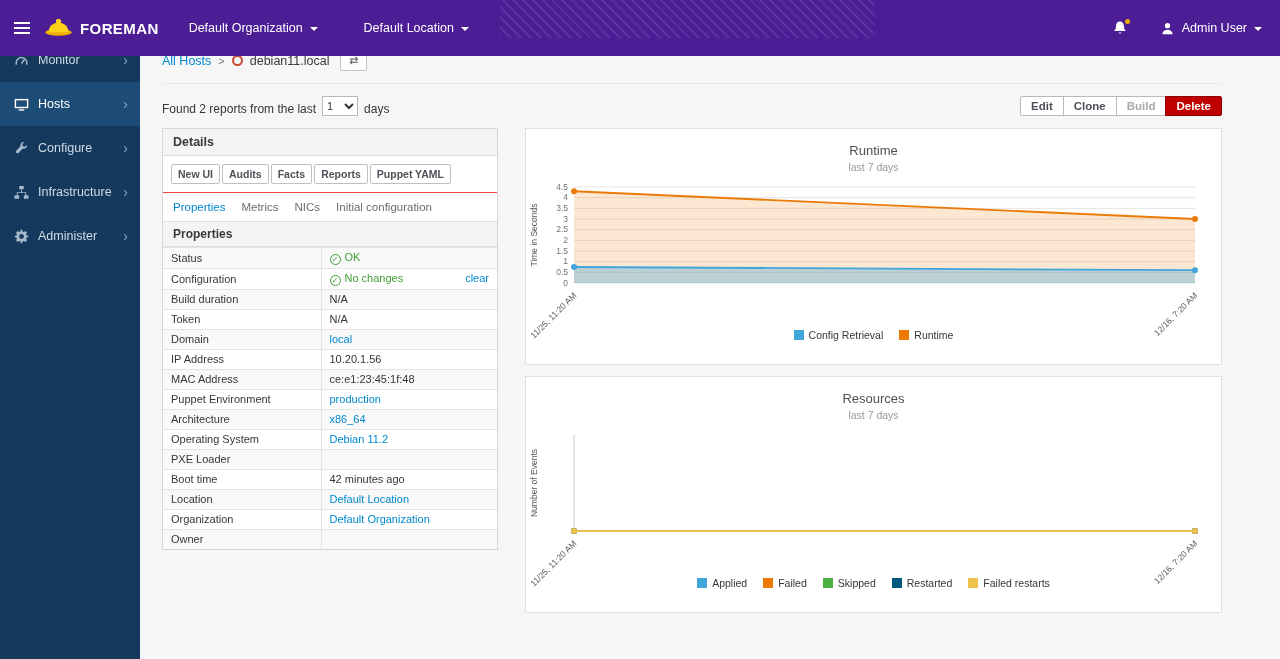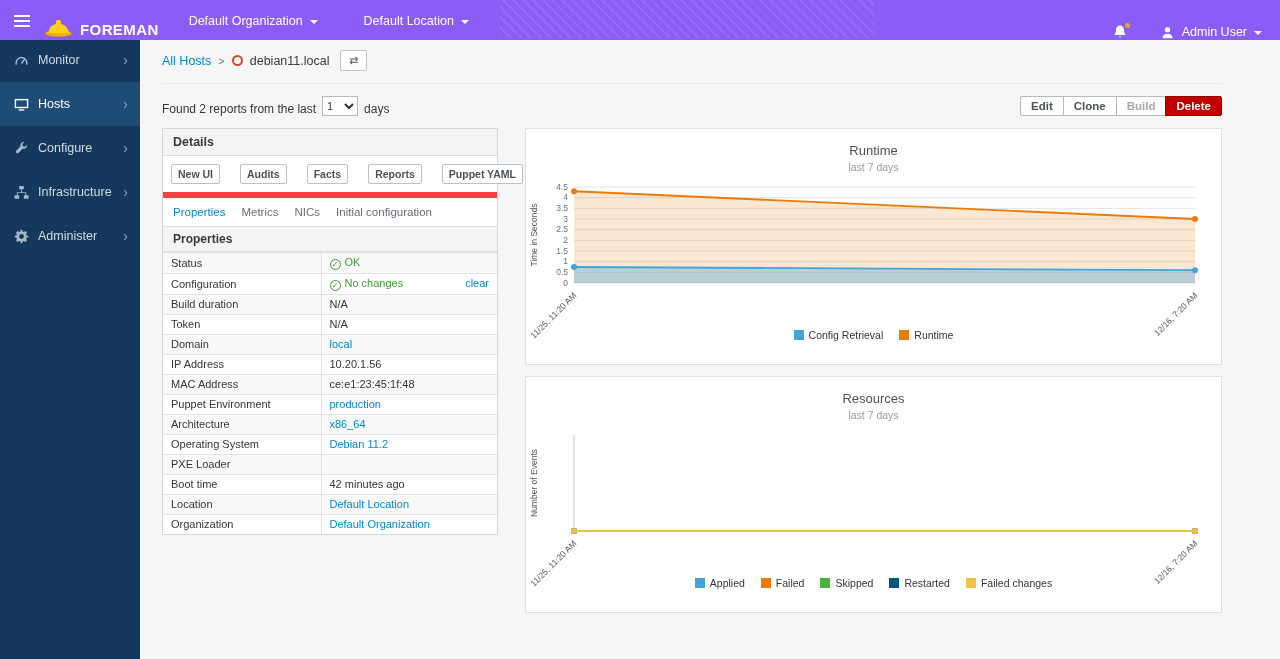--- a/index.html
+++ b/index.html
@@ -1,20 +1,20 @@
 <!DOCTYPE html>
 <html><head>
 <meta charset="utf-8">
 <style>
   *{box-sizing:border-box;margin:0;padding:0}
   html,body{width:1280px;height:659px;overflow:hidden}
   body{font-family:"Liberation Sans",sans-serif;background:#f6f6f6;position:relative}
 
   
-  .masthead{position:absolute;top:0;left:0;width:1280px;height:40px;background:#8b5cf6;display:flex;align-items:flex-end;z-index:20}
+  .masthead{position:absolute;top:0;left:0;width:1280px;height:56px;background:#4c1d95;display:flex;align-items:center;z-index:20}
   .masthead-pattern{position:absolute;left:500px;top:0;width:375px;height:38px;
     background:repeating-linear-gradient(45deg, rgba(255,255,255,.09) 0 2px, transparent 2px 7px);pointer-events:none}
   .hamburger{width:44px;height:38px;display:flex;flex-direction:column;justify-content:center;align-items:center;gap:3px;cursor:pointer;background:none;border:none}
   .hamburger span{display:block;width:16px;height:2px;background:#fff}
   .brand{display:flex;align-items:center;gap:7px;margin-right:14px}
   .brand-name{color:#fff;font-weight:bold;font-size:15px;letter-spacing:.4px}
   .nav-select{display:flex;align-items:center;gap:7px;color:#fff;font-size:12.5px;padding:0 16px;height:38px;cursor:pointer}
   .caret{width:0;height:0;border-left:4px solid transparent;border-right:4px solid transparent;border-top:4px solid #fff;margin-top:1px}
   .masthead-right{margin-left:auto;display:flex;align-items:center;gap:32px;padding-right:18px}
   .bell-wrap{position:relative;display:flex;cursor:pointer}
@@ -46,21 +46,21 @@
   .btn:first-child{border-radius:2px 0 0 2px;margin-left:0}
   .btn:last-child{border-radius:0 2px 2px 0}
   .btn-disabled{color:#a8a8a8}
   .btn-danger{background:#c00000;border-color:#8f0000;color:#fff}
 
   .content-row{margin-top:12px;display:flex;gap:27px;align-items:flex-start}
 
   
   .details-panel{width:336px;flex:none;background:#fff;border:1px solid #d6d6d6}
   .panel-heading{background:#f4f4f4;border-bottom:1px solid #ddd;padding:6px 10px;font-size:12.5px;font-weight:bold;color:#3a3a3a}
-  .detail-buttons{display:flex;gap:20px;padding:8px;border-bottom:6px solid #ef4444}
+  .detail-buttons{display:flex;gap:2px;padding:8px;border-bottom:1px solid #ef4444}
   .sm-btn{font-family:inherit;font-size:10.5px;font-weight:bold;color:#4d5258;background:#fff;border:1px solid #c0c0c0;border-radius:2px;padding:3px 6px;cursor:pointer;white-space:nowrap}
   .detail-tabs{display:flex;gap:16px;padding:0 10px;border-bottom:1px solid #e0e0e0}
   .tab{font-size:11.5px;color:#6a6e73;padding:8px 0;cursor:pointer}
   .tab.active{color:#0088ce}
   .panel-subheading{background:#f4f4f4;border-bottom:1px solid #ddd;padding:5px 10px;font-size:12px;font-weight:bold;color:#3a3a3a}
   .props-table{width:100%;border-collapse:collapse}
   .props-table td{border:1px solid #e3e3e3;padding:3px 8px;font-size:11px;color:#363636;height:19px;line-height:13px}
   .props-table td:first-child{border-left:none;width:158px}
   .props-table td:last-child{border-right:none}
   .props-table tr:last-child td{border-bottom:none}
@@ -272,20 +272,24 @@
               <td>Boot time</td>
               <td>42 minutes ago</td>
             </tr>
             <tr>
               <td>Location</td>
               <td><a class="tbl-link">Default Location</a></td>
             </tr>
             <tr>
               <td>Organization</td>
               <td><a class="tbl-link">Default Organization</a></td>
+            </tr>
+            <tr>
+              <td>Owner</td>
+              <td></td>
             </tr>
           </tbody>
       </table>
     </section>
 
     <div class="charts-col">
       <div class="chart-card">
         <div class="chart-title">Runtime</div>
         <div class="chart-subtitle">last 7 days</div>
         <svg id="chart-svg-0" class="chart-svg" width="695" height="150">
@@ -348,19 +352,19 @@
             <circle cx="669" cy="104" r="3" fill="#f0c24b"></circle>
             <text x="11" y="56" font-size="8.5" fill="#555" text-anchor="middle" transform="rotate(-90 11 56)">Number of Events</text>
             <text x="51" y="117" font-size="8.5" fill="#555" text-anchor="end" transform="rotate(-45 51 117)">11/25, 11:20 AM</text>
             <text x="672" y="117" font-size="8.5" fill="#555" text-anchor="end" transform="rotate(-45 672 117)">12/16, 7:20 AM</text>
           </svg>
         <div id="legend-1" class="chart-legend">
             <span class="legend-item"><span class="legend-swatch" style="background: rgb(65, 165, 219);"></span><span class="legend-label">Applied</span></span>
             <span class="legend-item"><span class="legend-swatch" style="background: rgb(236, 122, 8);"></span><span class="legend-label">Failed</span></span>
             <span class="legend-item"><span class="legend-swatch" style="background: rgb(76, 177, 64);"></span><span class="legend-label">Skipped</span></span>
             <span class="legend-item"><span class="legend-swatch" style="background: rgb(0, 88, 127);"></span><span class="legend-label">Restarted</span></span>
-            <span class="legend-item"><span class="legend-swatch" style="background: rgb(240, 194, 75);"></span><span class="legend-label">Failed changes</span></span>
+            <span class="legend-item"><span class="legend-swatch" style="background: rgb(240, 194, 75);"></span><span class="legend-label">Failed restarts</span></span>
           </div>
       </div>
     </div>
 
   </div>
 </main>
 
 </body></html>

